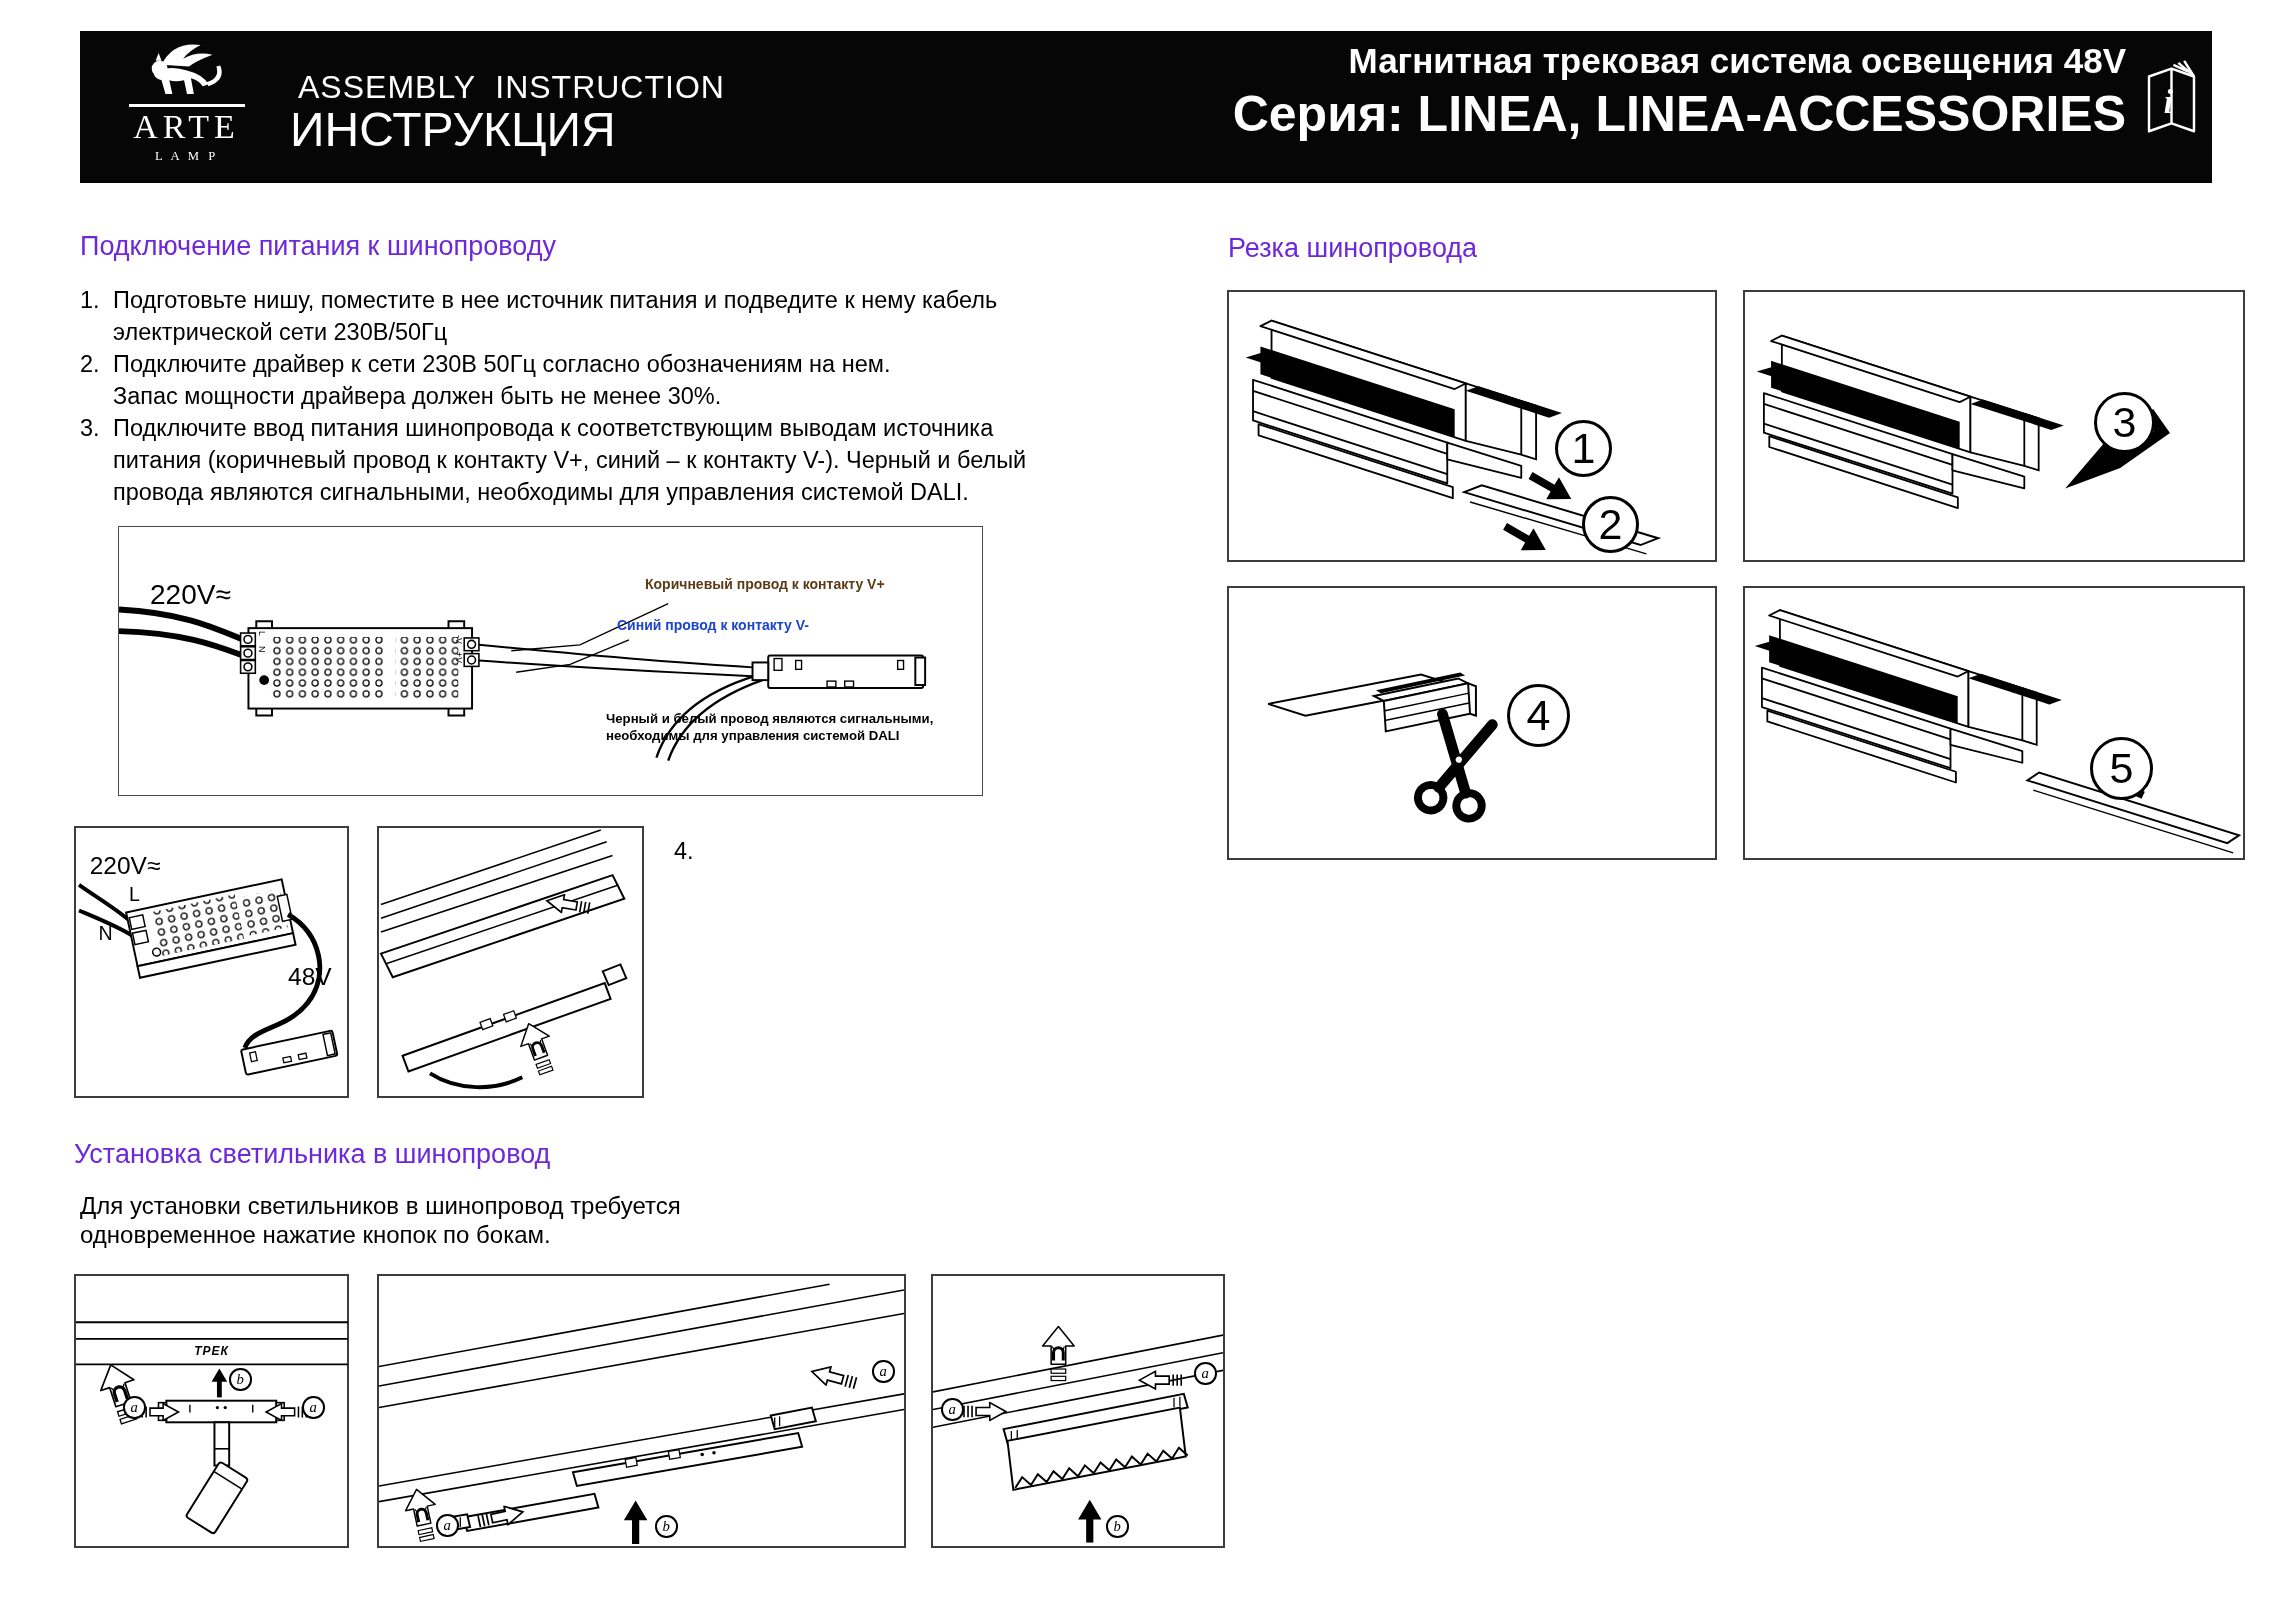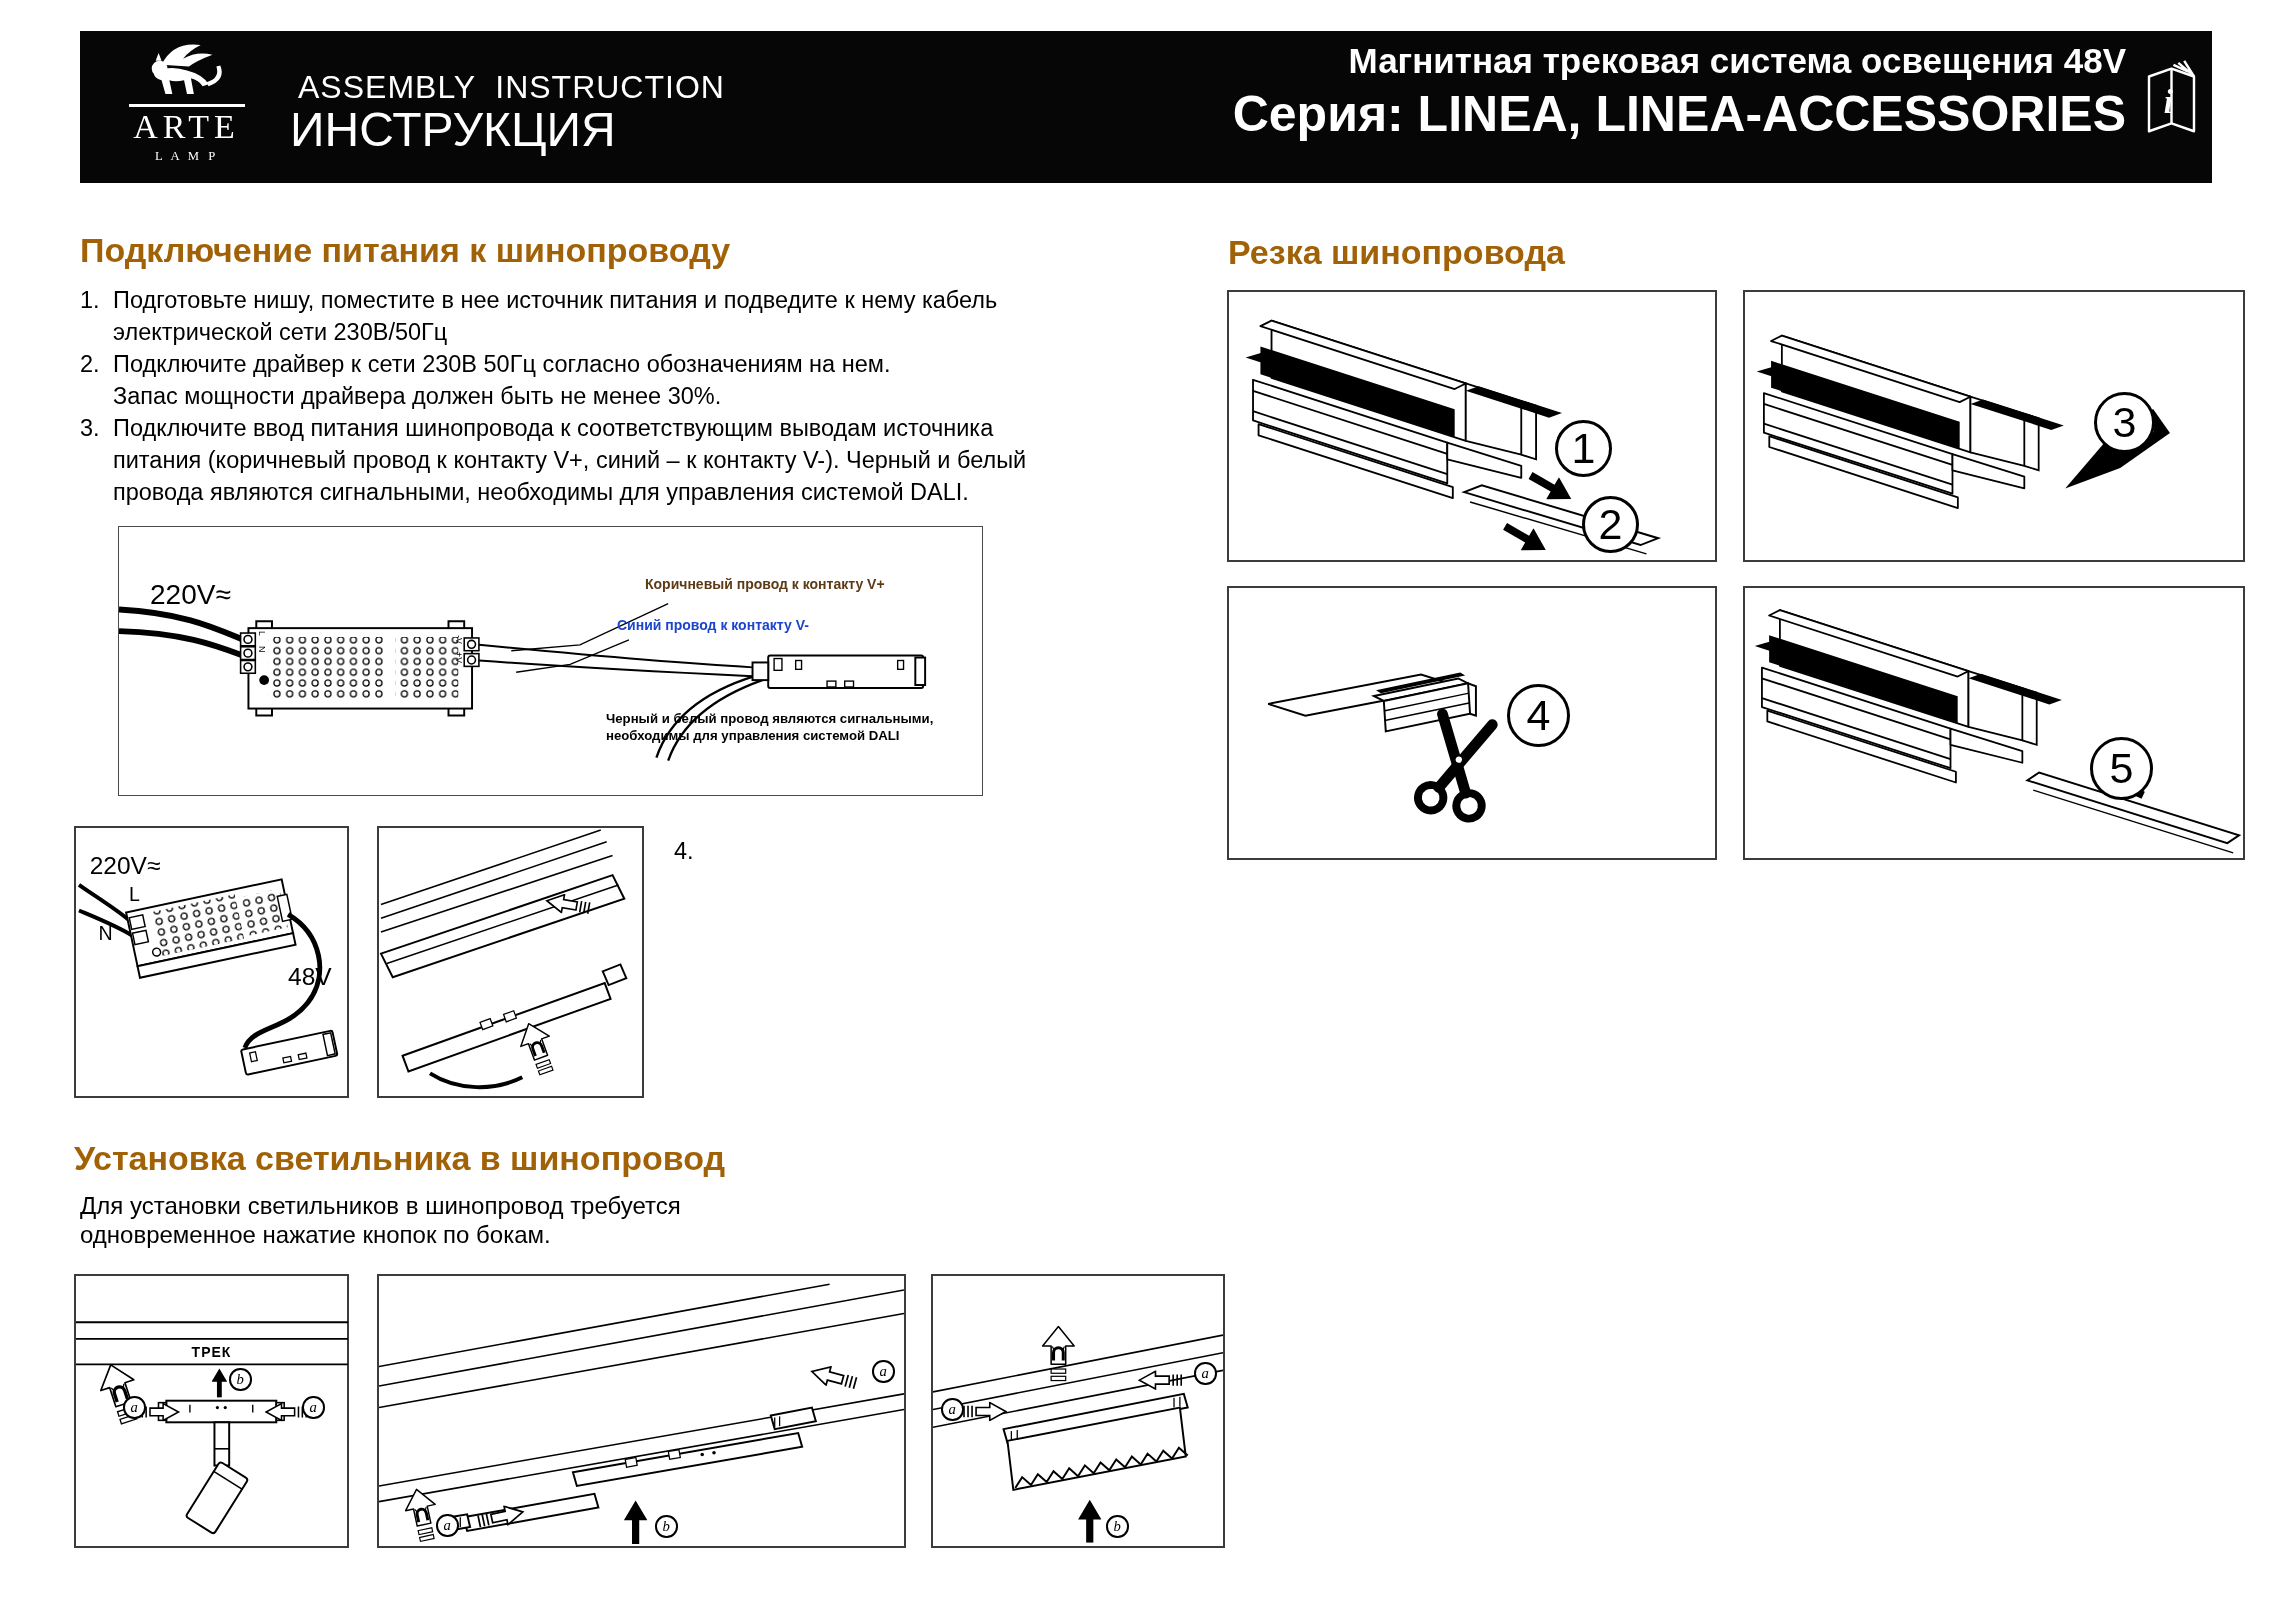--- a/index.html
+++ b/index.html
@@ -16,42 +16,42 @@
   .brand  { font-family:"Liberation Serif", serif; font-size:34px; letter-spacing:4.9px; }
   .brand2 { font-family:"Liberation Serif", serif; font-size:12.7px; letter-spacing:2.9px; margin-top:2.9px; }
   .t-en { position:absolute; left:218px; top:25.5px; font-size:32px; letter-spacing:1px; word-spacing:9.8px;margin-top:12px; }
   .t-ru { position:absolute; left:210px; top:71px; font-size:48px; }
   .prod { position:absolute; right:86px; top:9.8px; text-align:right; }
   .p1 { font-size:35px; font-weight:bold; }
   .p2 { font-size:50px; font-weight:bold; margin-top:3.9px; }
   .manual-icon { position:absolute; right:11.8px; top:23.5px; width:57px; height:88px; }
   .info-i { position:absolute; left:20.6px; top:29px; font-family:"Liberation Serif", serif; font-style:italic; font-weight:bold; font-size:33px; color:#fff; }
   
-  .h2 { position:absolute; font-size:34px; font-weight:700; color:#a16207; }
+  .h2 { position:absolute; font-size:27px; font-weight:400; color:#6d28d9; }
   .steps { position:absolute; left:80px; top:284px; width:961px; font-size:23.5px; line-height:32px; }
   .step { display:flex; }
   .step .num { width:33px; flex:0 0 33px; }
   .step .txt { white-space:pre-line; }
   .step4 { position:absolute; left:674px; top:835px; width:392px; font-size:23.5px; line-height:32px; display:flex; }
   .step4 .num { width:47px; flex:0 0 47px; }
   .step4 .txt { white-space:pre-line; text-align:justify; }
   .desc { position:absolute; font-size:24px; line-height:29px; white-space:pre-line; }
   
   .panel { position:absolute; border:2px solid #3c3c3c; background:#fff; }
   .panel svg { position:absolute; left:0; top:0; }
   
   .dlabel { position:absolute; white-space:pre-line; }
   .lbl-mains { font-size:28px; }
   .lbl-brown { font-size:14px; font-weight:bold; color:var(--brown-label,#5d3b16); }
   .lbl-blue  { font-size:14px; font-weight:bold; color:var(--blue-label,#1b45cc); }
   .lbl-signal{ font-size:13.2px; font-weight:bold; line-height:16.7px; }
   .lbl-term  { font-size:8.8px; writing-mode:vertical-rl; }
   .lbl-sm { font-size:19.6px; }
   .lbl-md { font-size:24.5px; }
-  .lbl-trek { position:absolute; font-size:14px; font-weight:bold; letter-spacing:1px; text-align:center; }
+  .lbl-trek { position:absolute; font-size:12px; font-weight:bold; letter-spacing:1px; text-align:center;font-style:italic; }
   
   .badge { position:absolute; border:3.4px solid #000; border-radius:50%; background:#fff;
            display:flex; align-items:center; justify-content:center; font-size:43px; }
   .lbadge { position:absolute; width:22.5px; height:22.5px; border:2px solid #000; border-radius:50%; background:#fff;
             display:flex; align-items:center; justify-content:center;
             font-family:"Liberation Serif", serif; font-style:italic; font-size:14.7px; }
 </style>
 </head>
 <body>
 

